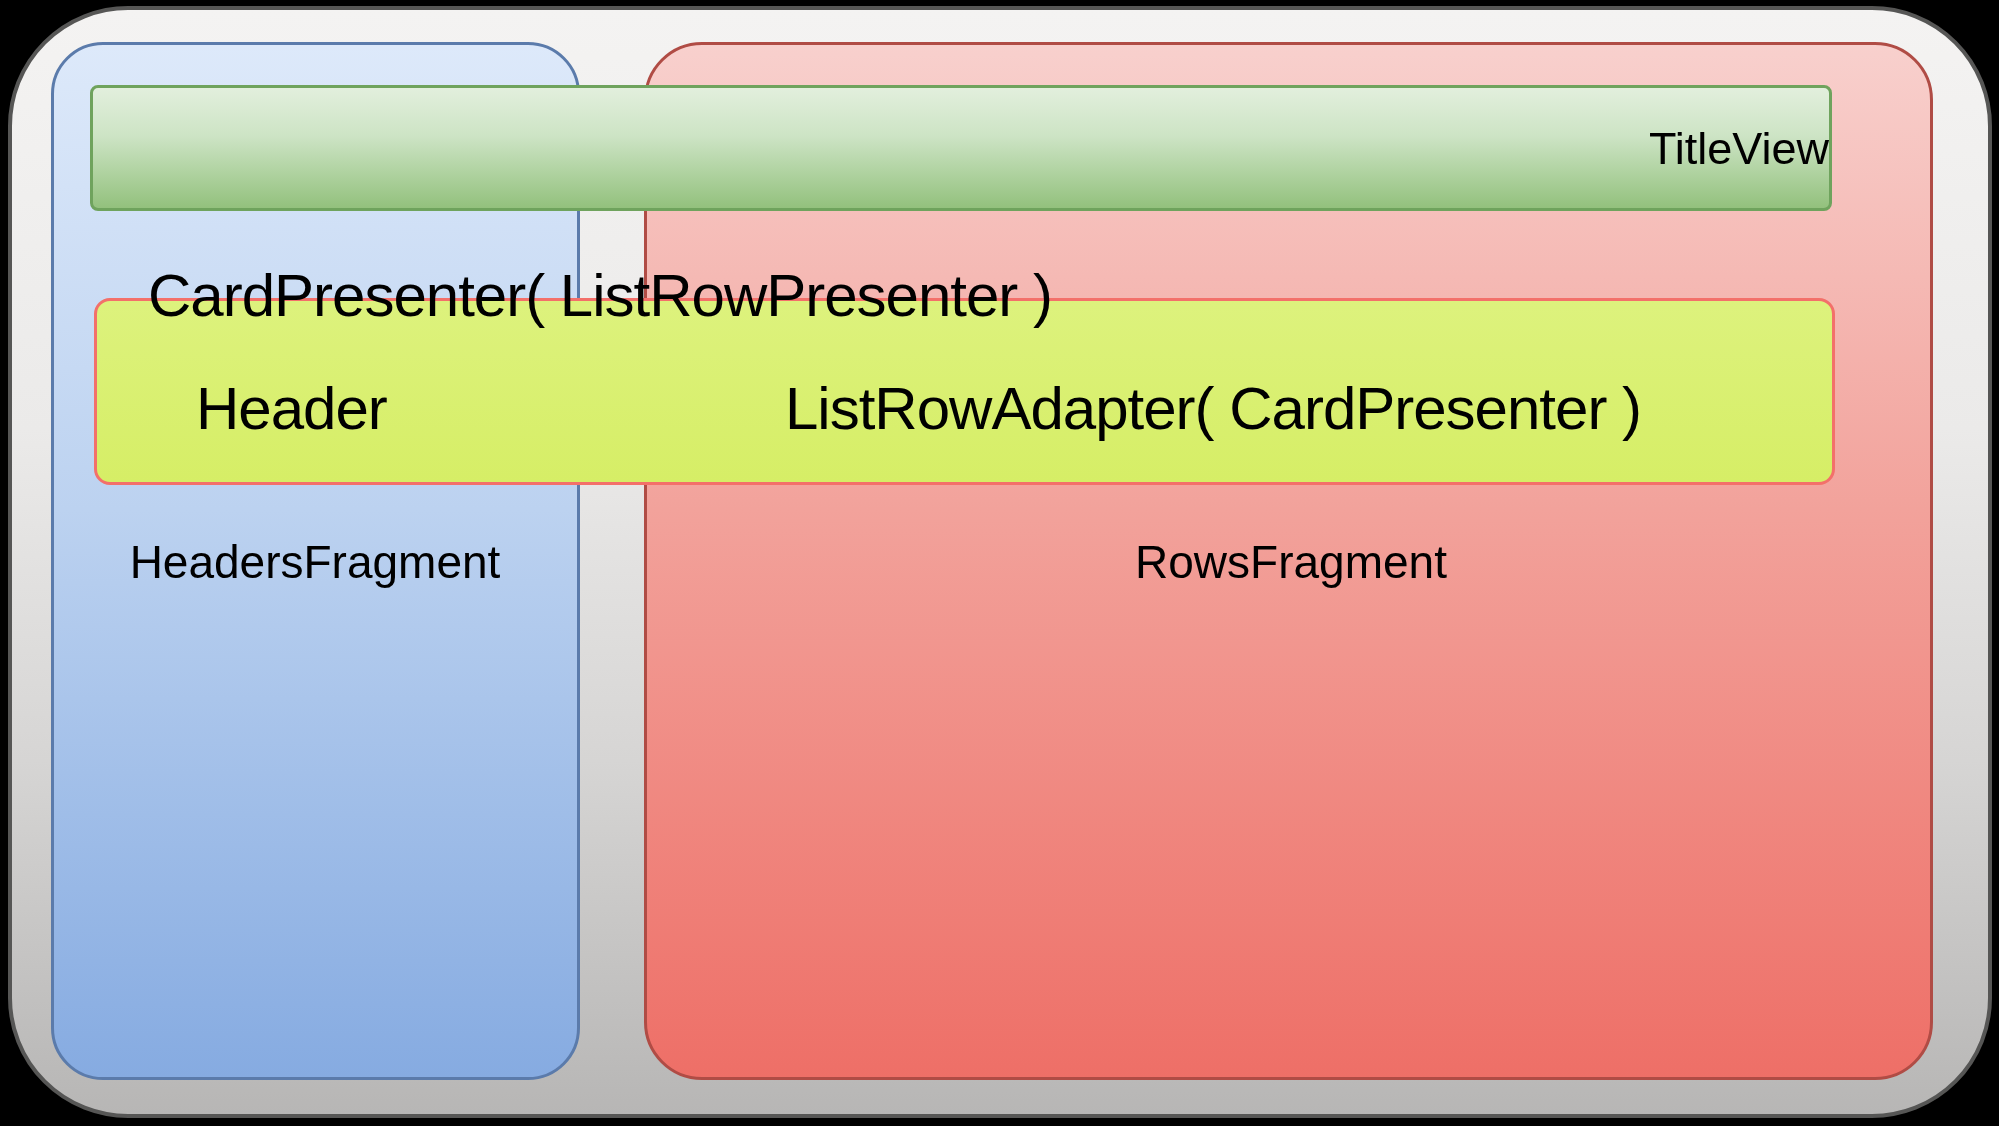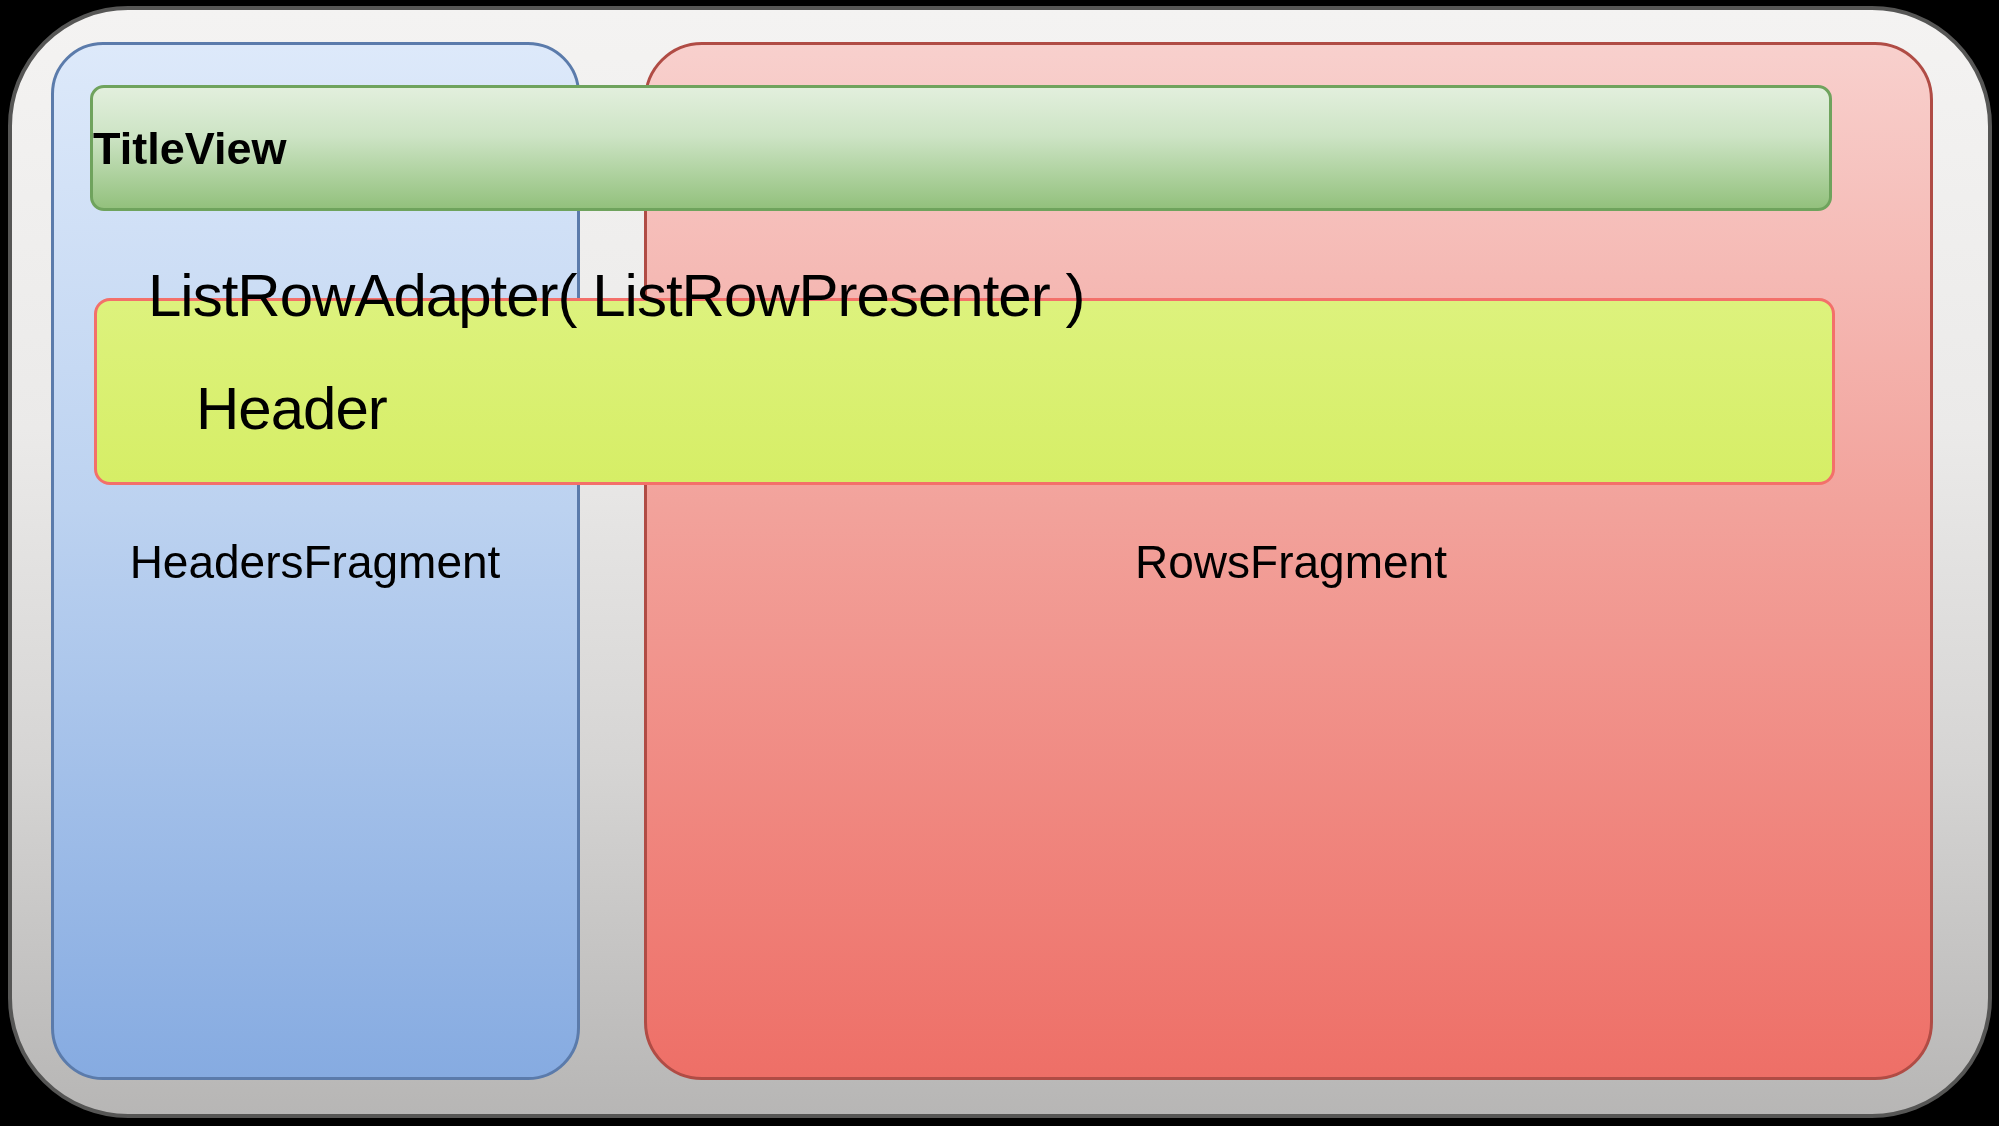--- a/index.html
+++ b/index.html
@@ -43,25 +43,25 @@
     left: 644px; top: 42px; width: 1289px; height: 1038px;
     border-radius: 58px;
     border: 3px solid #b04c45;
     background: linear-gradient(180deg, #f8d0cd 0%, #f2a29b 45%, #ee6f67 100%);
     z-index: 3;
   }
 
   
   #title-bar {
     left: 90px; top: 85px; width: 1742px; height: 126px;
-    border-radius: 14px;
+    border-radius: 8px;
     border: 3px solid #6fa35d;
     background: linear-gradient(180deg, #e2efdd 0%, #cde4c5 40%, #93c17d 100%);
     z-index: 5;
-    display: flex; align-items: center; justify-content: flex-start; font-weight: bold;
+    display: flex; align-items: center; justify-content: flex-end;
   }
   #title-bar .label {
     font-size: 45px;
     line-height: 1;
     letter-spacing: 0px;
   }
 
   
   #listrow-box {
     left: 94px; top: 298px; width: 1741px; height: 187px;
@@ -111,22 +111,23 @@
   <div id="headers-box" class="abs"></div>
 
   <div id="rows-box" class="abs"></div>
 
   <div id="title-bar" class="abs">
     <span class="label">TitleView</span>
   </div>
 
   <div id="listrow-box" class="abs"></div>
 
-  <div id="adapter-caption" class="abs">ListRowAdapter( ListRowPresenter )</div>
+  <div id="adapter-caption" class="abs">CardPresenter( ListRowPresenter )</div>
 
   <div id="header-cell" class="abs cell-text">Header</div>
 
+  <div id="card-cell" class="abs cell-text">ListRowAdapter( CardPresenter )</div>
 
   <div id="headers-label" class="abs frag-label">HeadersFragment</div>
 
   <div id="rows-label" class="abs frag-label">RowsFragment</div>
 
 </div>
 
 </body></html>

